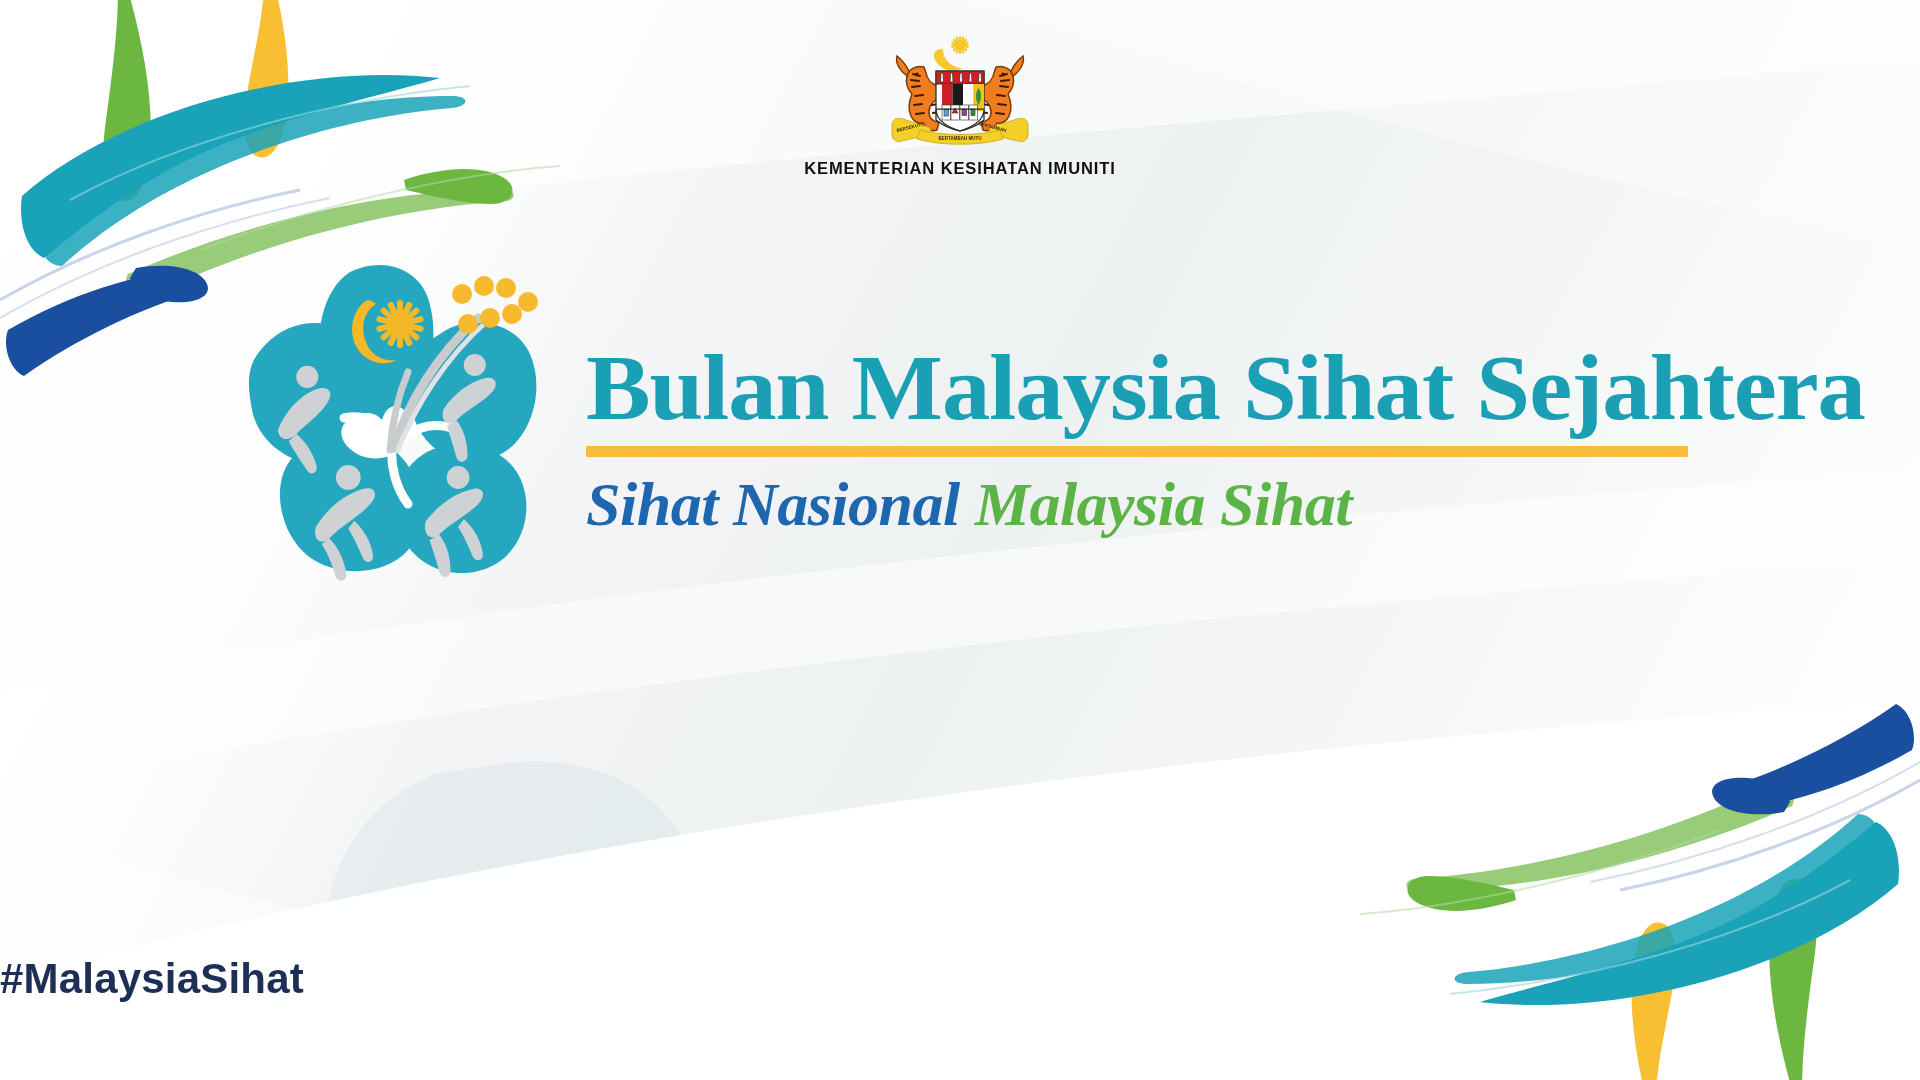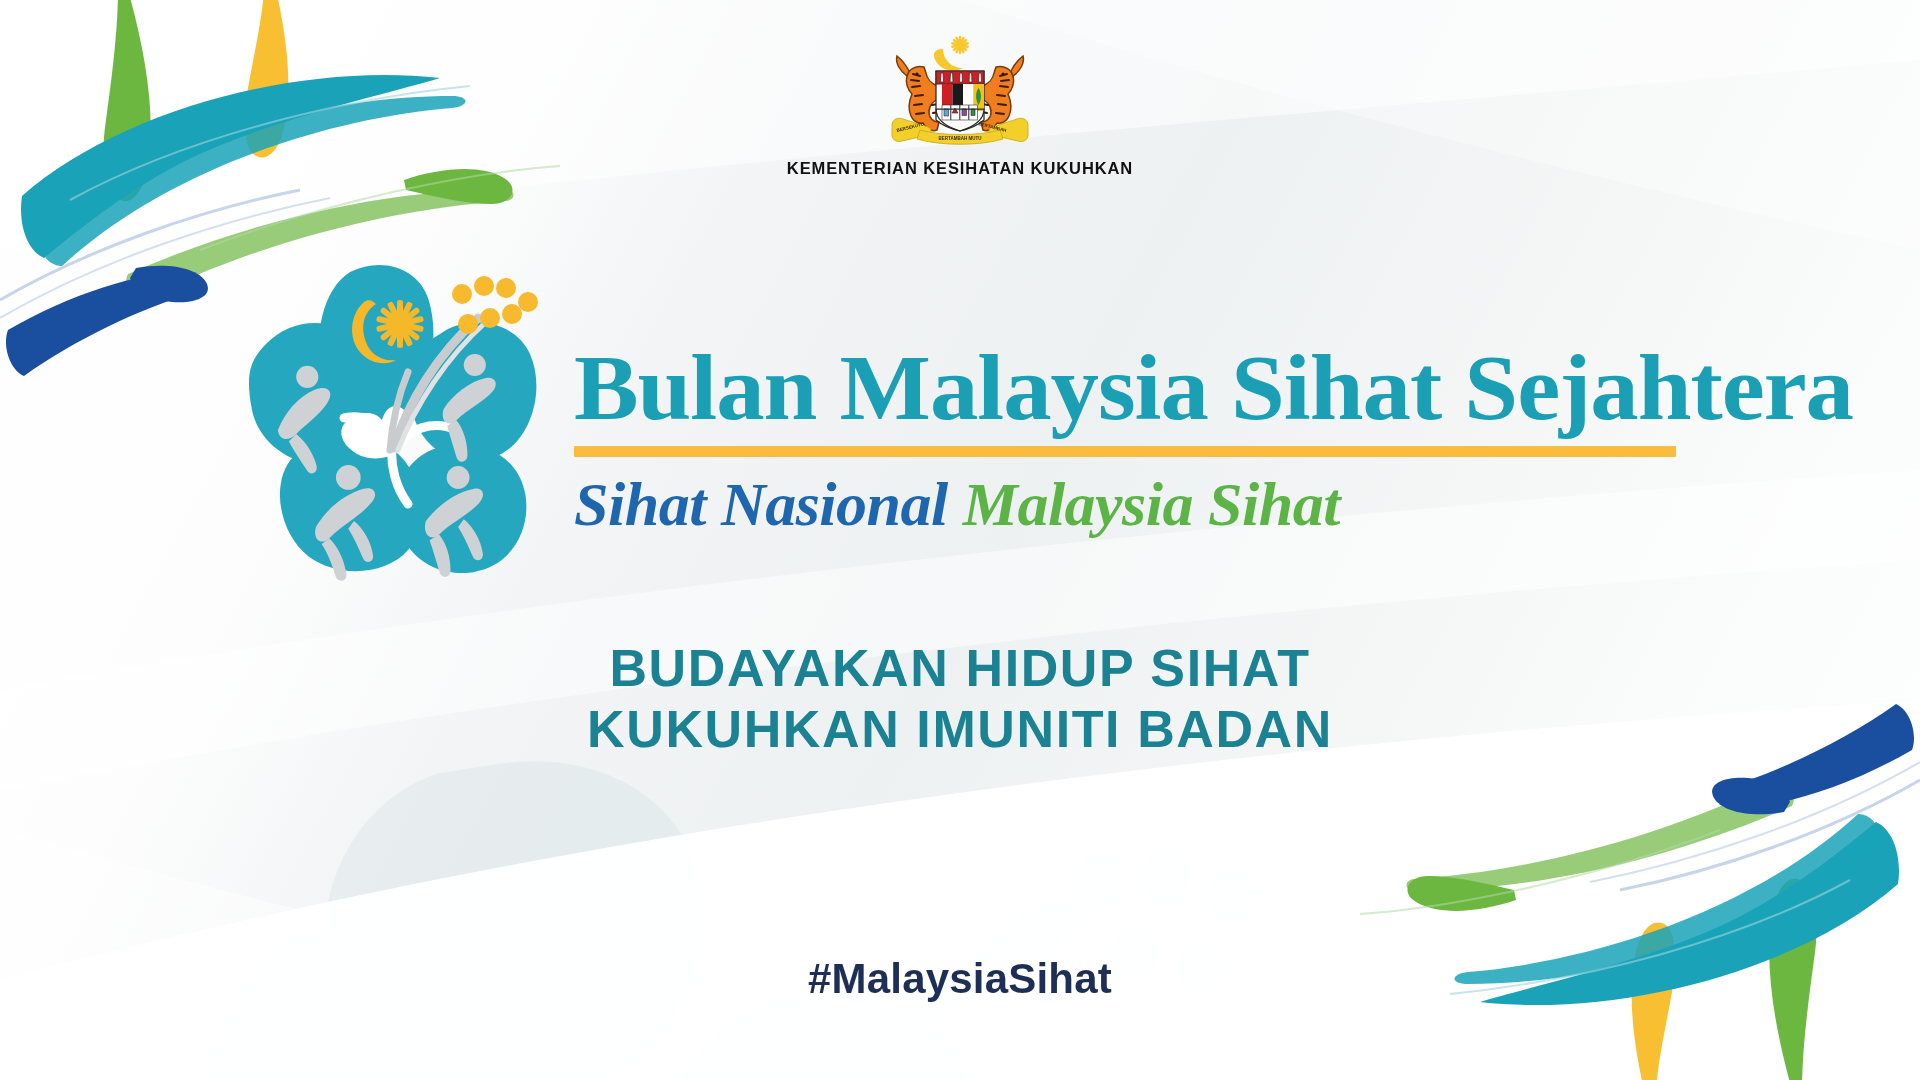--- a/index.html
+++ b/index.html
@@ -34,21 +34,21 @@
     font-size:16.5px;font-weight:bold;letter-spacing:0.9px;
     color:#111111;white-space:nowrap;
     font-family:"Liberation Sans", sans-serif;
   }
 
   
   #hibiscus-logo{position:absolute;z-index:6;left:232px;top:252px;}
 
   
   #wordmark{
-    position:absolute;z-index:6;left:574px;top:340px;width:1110px;
+    position:absolute;z-index:6;left:586px;top:340px;width:1110px;
   }
   #title-main{
     font-family:"Liberation Serif", serif;
     font-weight:bold;
     font-size:94px;
     line-height:1.0;
     color:#1b9fb5;
     letter-spacing:-1px;
     white-space:nowrap;
     transform:scaleX(1.03);
@@ -82,21 +82,20 @@
     font-size:52px;
     line-height:1.17;
     letter-spacing:1.6px;
     color:#1b8294;
     white-space:nowrap;
   }
 
   
   #hashtag{
     position:absolute;z-index:6;left:0;right:0;top:955px;
-    text-align:center;
     font-family:"Liberation Sans", sans-serif;
     font-size:42px;font-weight:bold;letter-spacing:0.2px;
     color:#1d2f56;
   }
 </style>
 </head>
 <body>
 
 <div id="banner">
 
@@ -309,21 +308,21 @@
         <path d="M80 192 C120 204 200 204 240 192 L246 210
                  C200 224 120 224 74 210 Z" fill="#f3cf2a" stroke="#c9a615" stroke-width="1.6"></path>
         <g fill="#3a2c03" font-family="'Liberation Sans',sans-serif" font-size="9" font-weight="bold">
           <text x="34" y="196" transform="rotate(-14 34 196)">BERSEKUTU</text>
           <text x="252" y="196" text-anchor="end" transform="rotate(14 252 196)">BERTAMBAH</text>
           <text x="160" y="212" text-anchor="middle">BERTAMBAH MUTU</text>
         </g>
       </g>
     </svg>
 
-    <div id="ministry-name">KEMENTERIAN KESIHATAN KUKUHKAN</div>
+    <div id="ministry-name">KEMENTERIAN KESIHATAN IMUNITI</div>
   </div>
 
   <svg id="hibiscus-logo" width="320" height="330" viewBox="0 0 320 330" xmlns="http://www.w3.org/2000/svg">
 
     <g fill="#25a8bf">
 
       <path d="M118 20 C150 4 186 16 196 46 C206 76 202 116 186 146
                C174 168 154 180 136 176 C114 171 96 148 90 120
                C82 84 90 38 118 20 Z"></path>
 
@@ -426,20 +425,16 @@
   </svg>
 
   <div id="wordmark">
     <div id="title-main">Bulan Malaysia Sihat Sejahtera</div>
     <div id="gold-rule"></div>
     <div id="subtitle-line">
       <span id="sub-blue">Sihat Nasional</span><span>&nbsp;</span><span id="sub-green">Malaysia Sihat</span>
     </div>
   </div>
 
-  <div id="tagline">
-    <div class="tagline-line">BUDAYAKAN HIDUP SIHAT</div>
-    <div class="tagline-line">KUKUHKAN IMUNITI BADAN</div>
-  </div>
 
   <div id="hashtag">#MalaysiaSihat</div>
 
 </div>
 
 </body></html>

